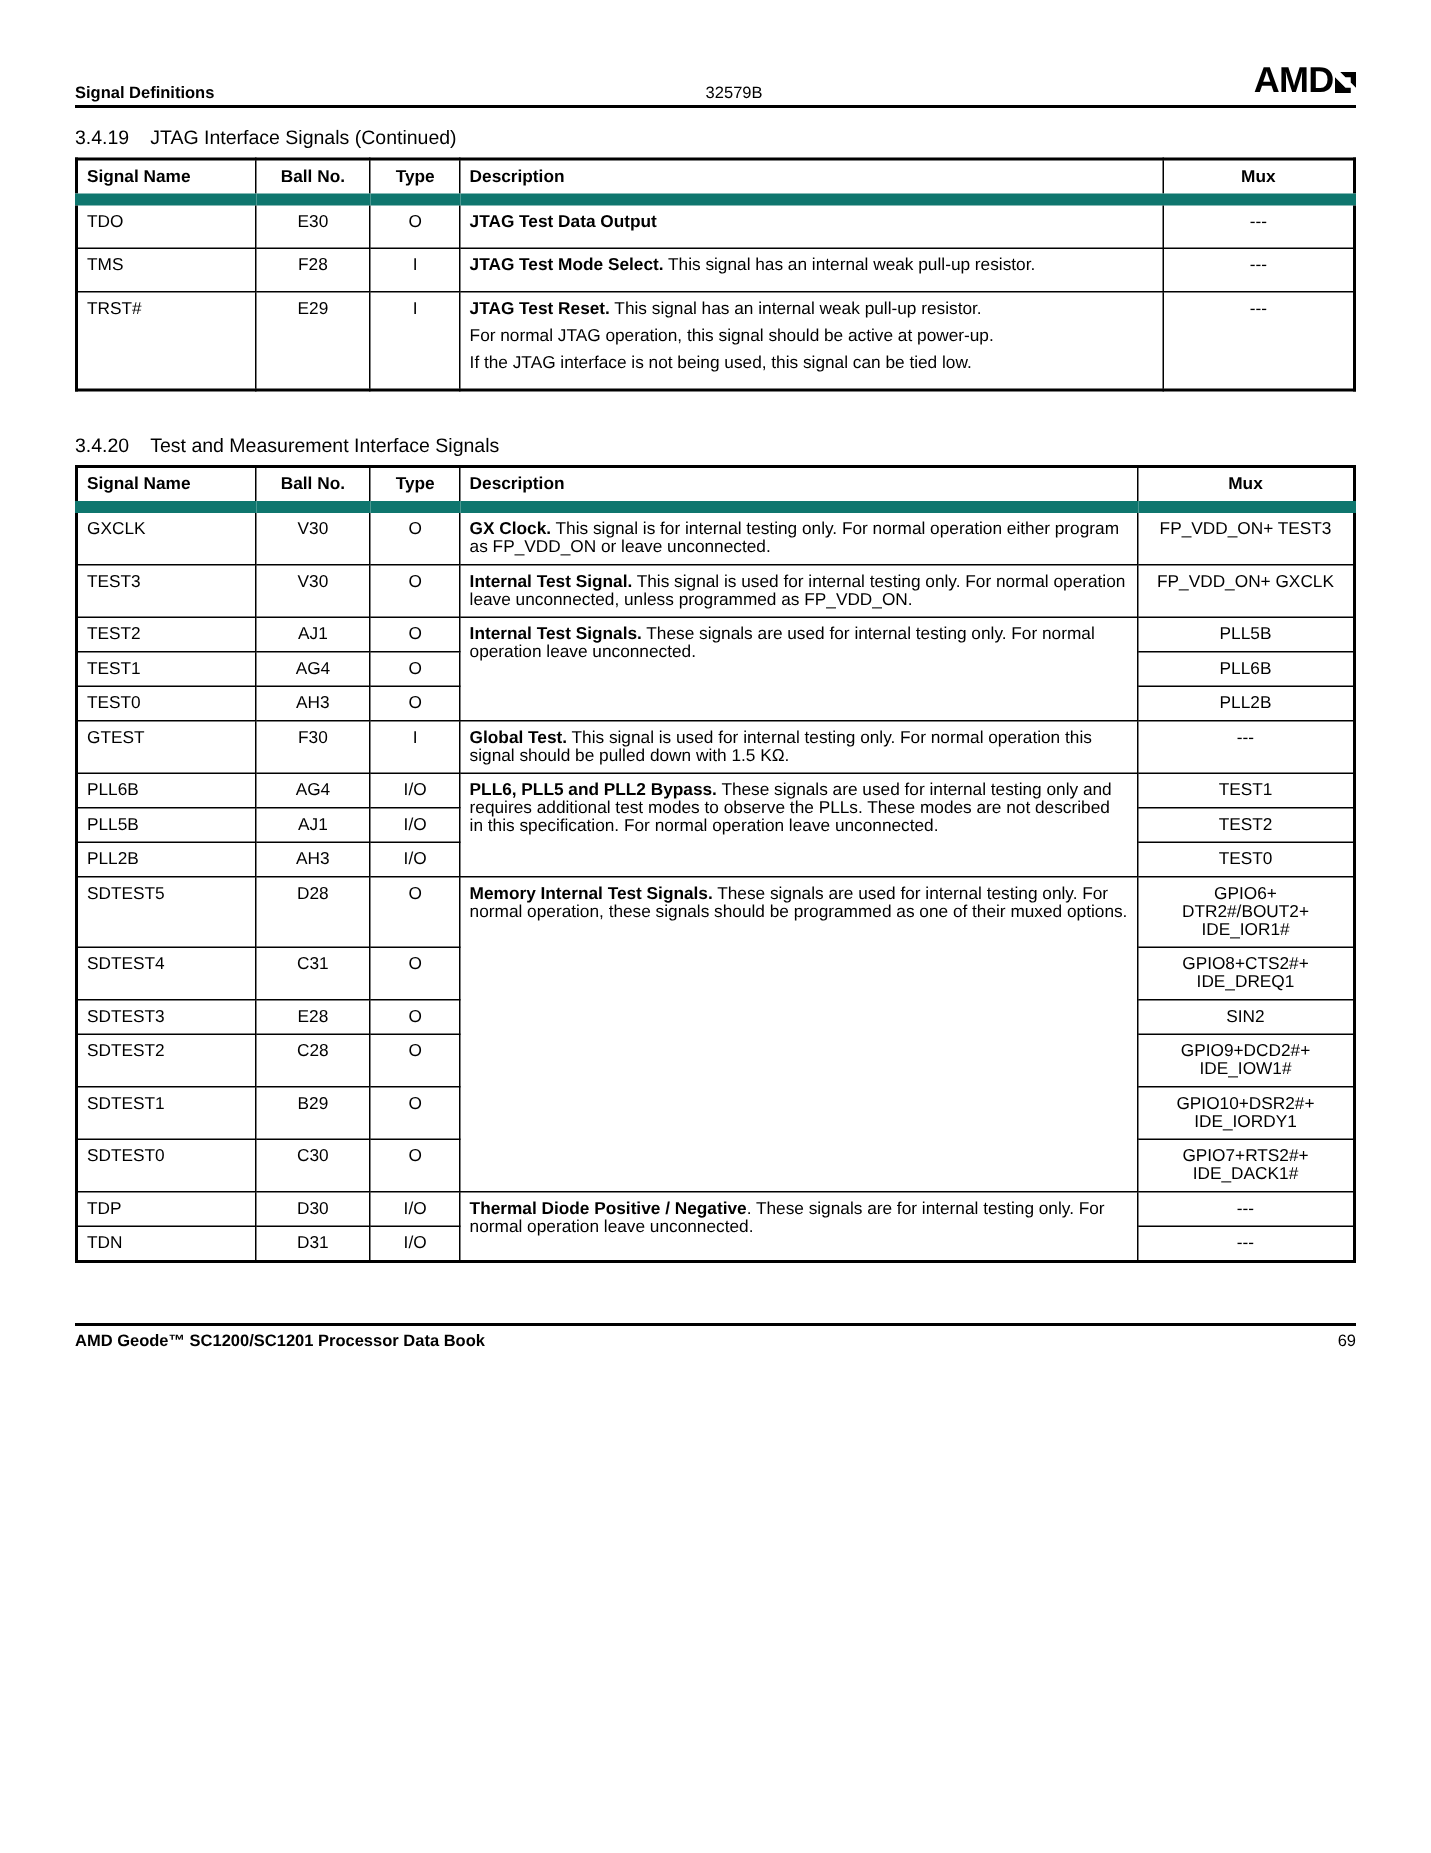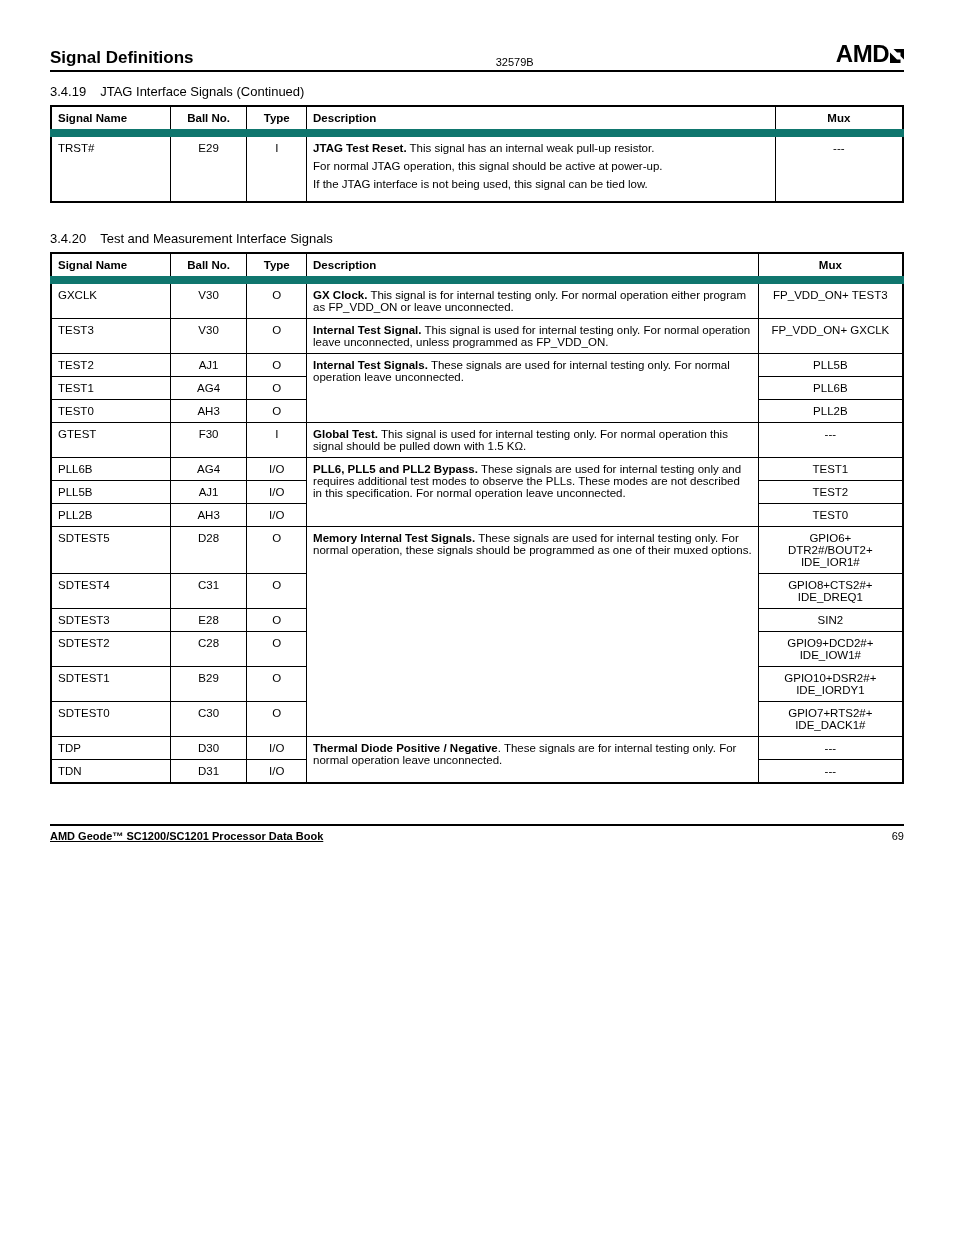--- a/index.html
+++ b/index.html
@@ -13,21 +13,21 @@
     box-sizing: border-box;
   }
   .header-row {
     display: flex;
     justify-content: space-between;
     align-items: flex-end;
     border-bottom: 2px solid #000;
     padding-bottom: 2px;
     margin-bottom: 12px;
   }
-  .header-left { font-weight: bold; font-size: 17px; }
+  .header-left { font-weight: bold; font-size: 11px; }
   .header-mid { font-size: 11px; }
   .logo { font-weight: 900; font-size: 24px; letter-spacing: -0.5px; font-family: Arial, sans-serif; }
   .logo-arrow {
     display: inline-block;
     width: 14px; height: 16px;
     margin-left: 1px;
     vertical-align: -2px;
   }
   .section-heading { font-weight: normal; font-size: 13px; margin: 10px 0 6px 0; }
   .section-heading .num { margin-right: 14px; }
@@ -52,21 +52,21 @@
   .b { font-weight: bold; }
   .desc-block { margin-bottom: 6px; }
   .footer-row {
     display: flex;
     justify-content: space-between;
     border-top: 2px solid #000;
     padding-top: 4px;
     margin-top: 40px;
     font-size: 11px;
   }
-  .footer-left { font-weight: bold; text-decoration: underline; }
+  .footer-left { font-weight: bold; }
   .footer-right { font-weight: normal; }
 </style>
 </head>
 <body>
 
 <div class="header-row">
   <span class="header-left">Signal Definitions</span>
   <span class="header-mid">32579B</span>
   <span class="logo">
     <span>AMD</span><svg class="logo-arrow" viewBox="0 0 16 16">
@@ -84,20 +84,38 @@
     <tr>
       <th style="width:14%">Signal Name</th>
       <th class="center" style="width:9%">Ball No.</th>
       <th class="center" style="width:7%">Type</th>
       <th>Description</th>
       <th class="center" style="width:15%">Mux</th>
     </tr>
   </thead>
   <tbody id="t1-body">
       <tr>
+        <td>TDO</td>
+        <td class="center">E30</td>
+        <td class="center">O</td>
+        <td>
+          <div class="desc-block"><span class="b">JTAG Test Data Output</span></div>
+        </td>
+        <td class="center">---</td>
+      </tr>
+      <tr>
+        <td>TMS</td>
+        <td class="center">F28</td>
+        <td class="center">I</td>
+        <td>
+          <div class="desc-block"><span class="b">JTAG Test Mode Select.</span> This signal has an internal weak pull-up resistor.</div>
+        </td>
+        <td class="center">---</td>
+      </tr>
+      <tr>
         <td>TRST#</td>
         <td class="center">E29</td>
         <td class="center">I</td>
         <td>
           <div class="desc-block"><span class="b">JTAG Test Reset.</span> This signal has an internal weak pull-up resistor.</div>
           <div class="desc-block">For normal JTAG operation, this signal should be active at power-up.</div>
           <div class="desc-block">If the JTAG interface is not being used, this signal can be tied low.</div>
         </td>
         <td class="center">---</td>
       </tr>

